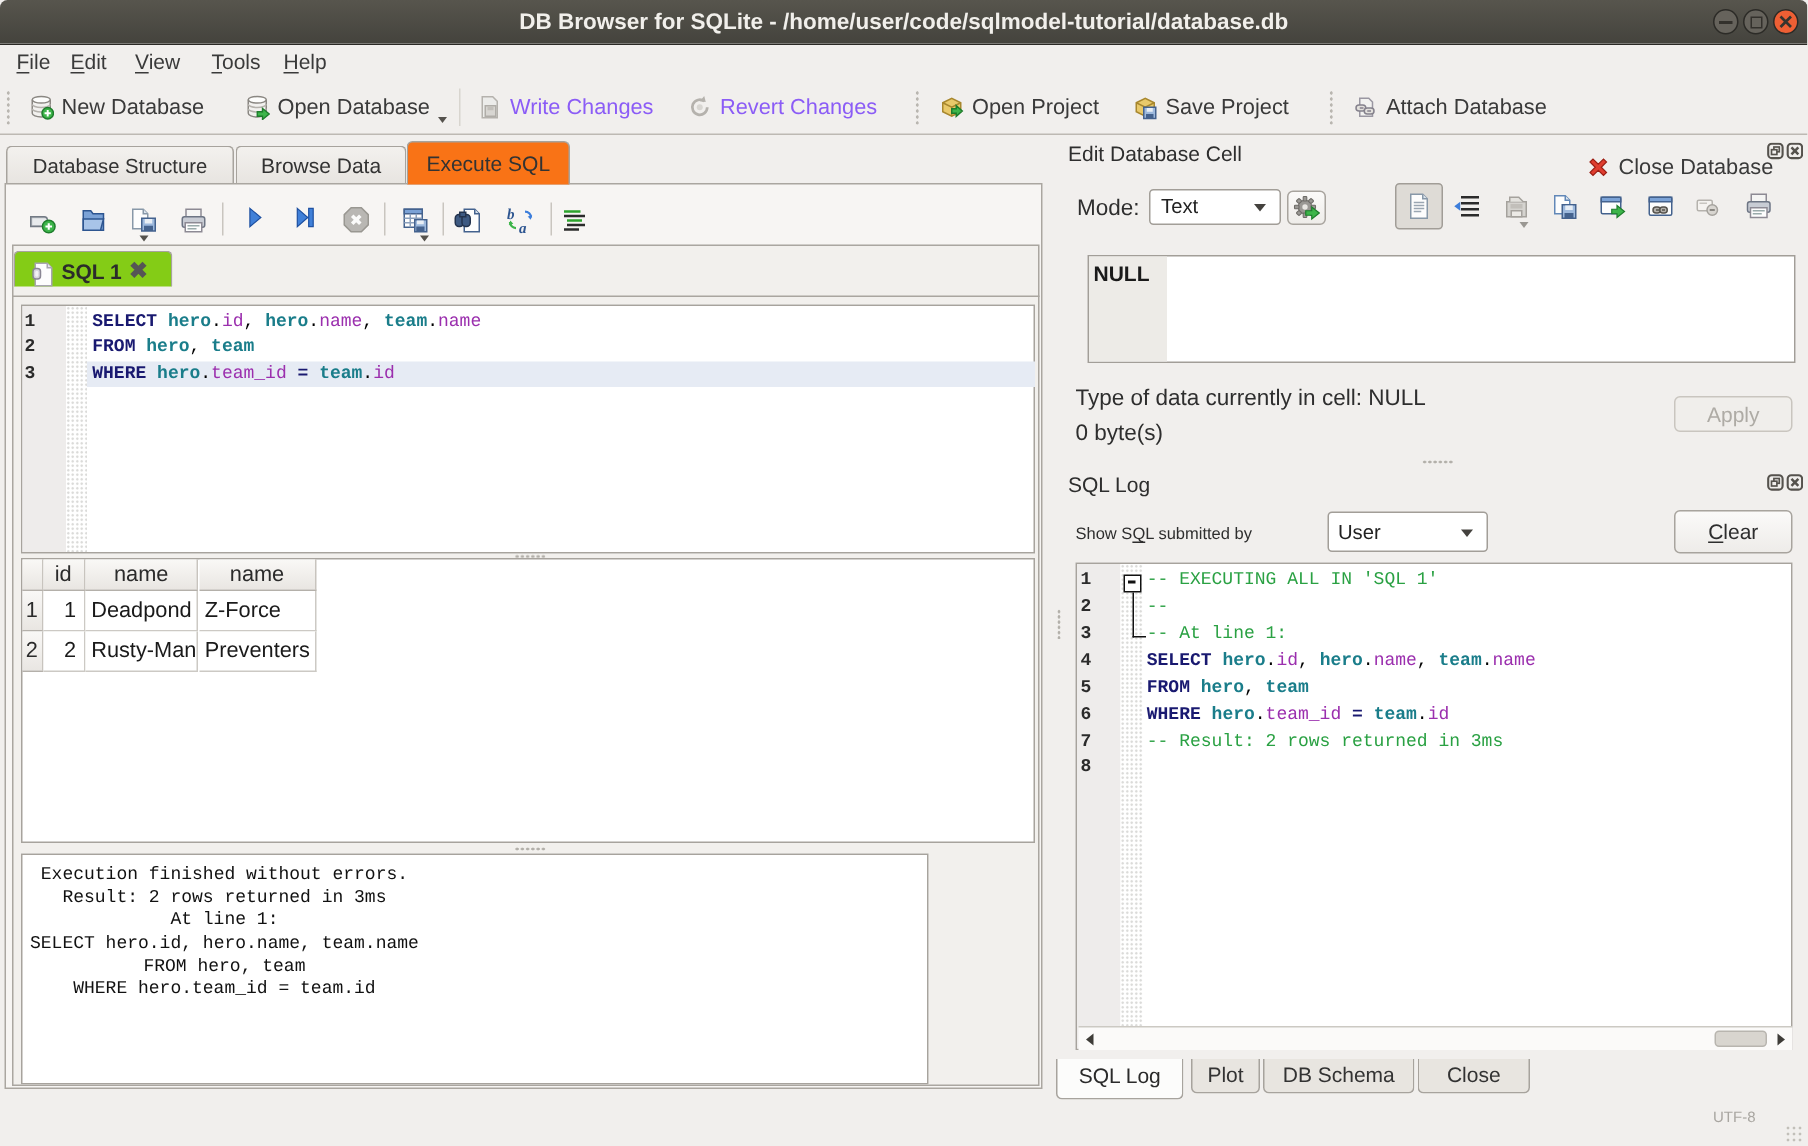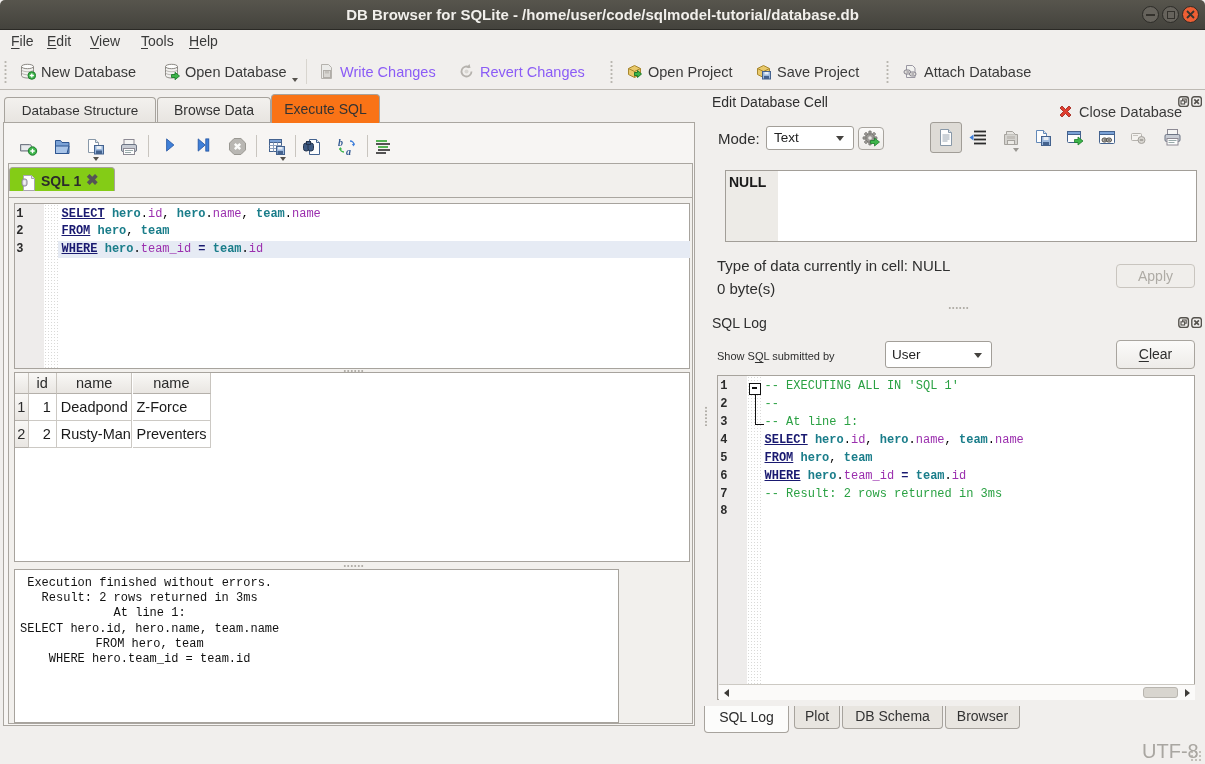--- a/index.html
+++ b/index.html
@@ -34,21 +34,21 @@
   
   .tab { position:absolute; font-size:14px; color:#333;
     border:1px solid #a7a39d; border-bottom:none;
     border-radius:4px 4px 0 0; text-align:center;
     background:linear-gradient(#f3f1ee,#e7e4e0); }
   .tab.active { background:#f97316; }
   
   .frame { position:absolute; border:1px solid #a7a39d; background:#fff; }
   .mono { font-family:"Liberation Mono", monospace; }
   
-  .kw { color:#191970; font-weight:bold;text-decoration:underline; }
+  .kw { color:#191970; font-weight:bold; }
   .tbl { color:#1a7d8a; font-weight:bold; }
   .fld { color:#9b2fae; }
   .cmt { color:#2aa143; }
   .op { color:#191970; font-weight:bold; }
   .hsplit { width:21px; height:4px;
     background-image:radial-gradient(circle, #b2afa9 0.9px, transparent 1.1px);
     background-size:3.5px 4px; }
   .vsplit { width:4px; height:20px;
     background-image:radial-gradient(circle, #b2afa9 0.9px, transparent 1.1px);
     background-size:4px 3.5px; }
@@ -436,17 +436,17 @@
       <span class="abs" style="right:5px; top:3.5px; width:0; height:0; border-top:4px solid transparent; border-bottom:4px solid transparent; border-left:5px solid #3e3c38;"></span>
       <span class="abs" style="left:424px; top:1.5px; width:35px; height:11px; background:#d8d5cf; border:1px solid #b8b5af; border-radius:3px;"></span>
     </div>
   </div>
 </div>
 
 <div id="bottomtabs" class="abs" style="left:700px; top:706px; width:505px; height:32px;">
   <div class="abs" style="left:4px; top:0px; width:85px; height:27px; background:#fcfcfb; border:1px solid #a7a39d; border-top:none; border-radius:0 0 4px 4px; font-size:14px; color:#2b2b2b; text-align:center; line-height:23px;">SQL Log</div>
   <div class="abs" style="left:94px; top:0px; width:46px; height:23px; background:#e8e5e0; border:1px solid #a7a39d; border-top:none; border-radius:0 0 4px 4px; font-size:14px; color:#333; text-align:center; line-height:21px;">Plot</div>
   <div class="abs" style="left:142px; top:0px; width:101px; height:23px; background:#e8e5e0; border:1px solid #a7a39d; border-top:none; border-radius:0 0 4px 4px; font-size:14px; color:#333; text-align:center; line-height:21px;">DB Schema</div>
-  <div class="abs" style="left:245px; top:0px; width:75px; height:23px; background:#e8e5e0; border:1px solid #a7a39d; border-top:none; border-radius:0 0 4px 4px; font-size:14px; color:#333; text-align:center; line-height:21px;">Browser</div>
+  <div class="abs" style="left:245px; top:0px; width:75px; height:23px; background:#e8e5e0; border:1px solid #a7a39d; border-top:none; border-radius:0 0 4px 4px; font-size:14px; color:#333; text-align:center; line-height:21px;">Close</div>
 </div>
 
 <div class="abs" style="left:1190px; top:750px; width:12px; height:12px; background-image:radial-gradient(circle, #c2bfb9 0.9px, transparent 1.1px); background-size:4px 4px;"></div>
-<div class="abs" style="left:1142px; top:740px; font-size:20px; color:#a9a6a1;">UTF-8</div>
+<div class="abs" style="left:1142px; top:740px; font-size:10px; color:#a9a6a1;">UTF-8</div>
 
 </body></html>

